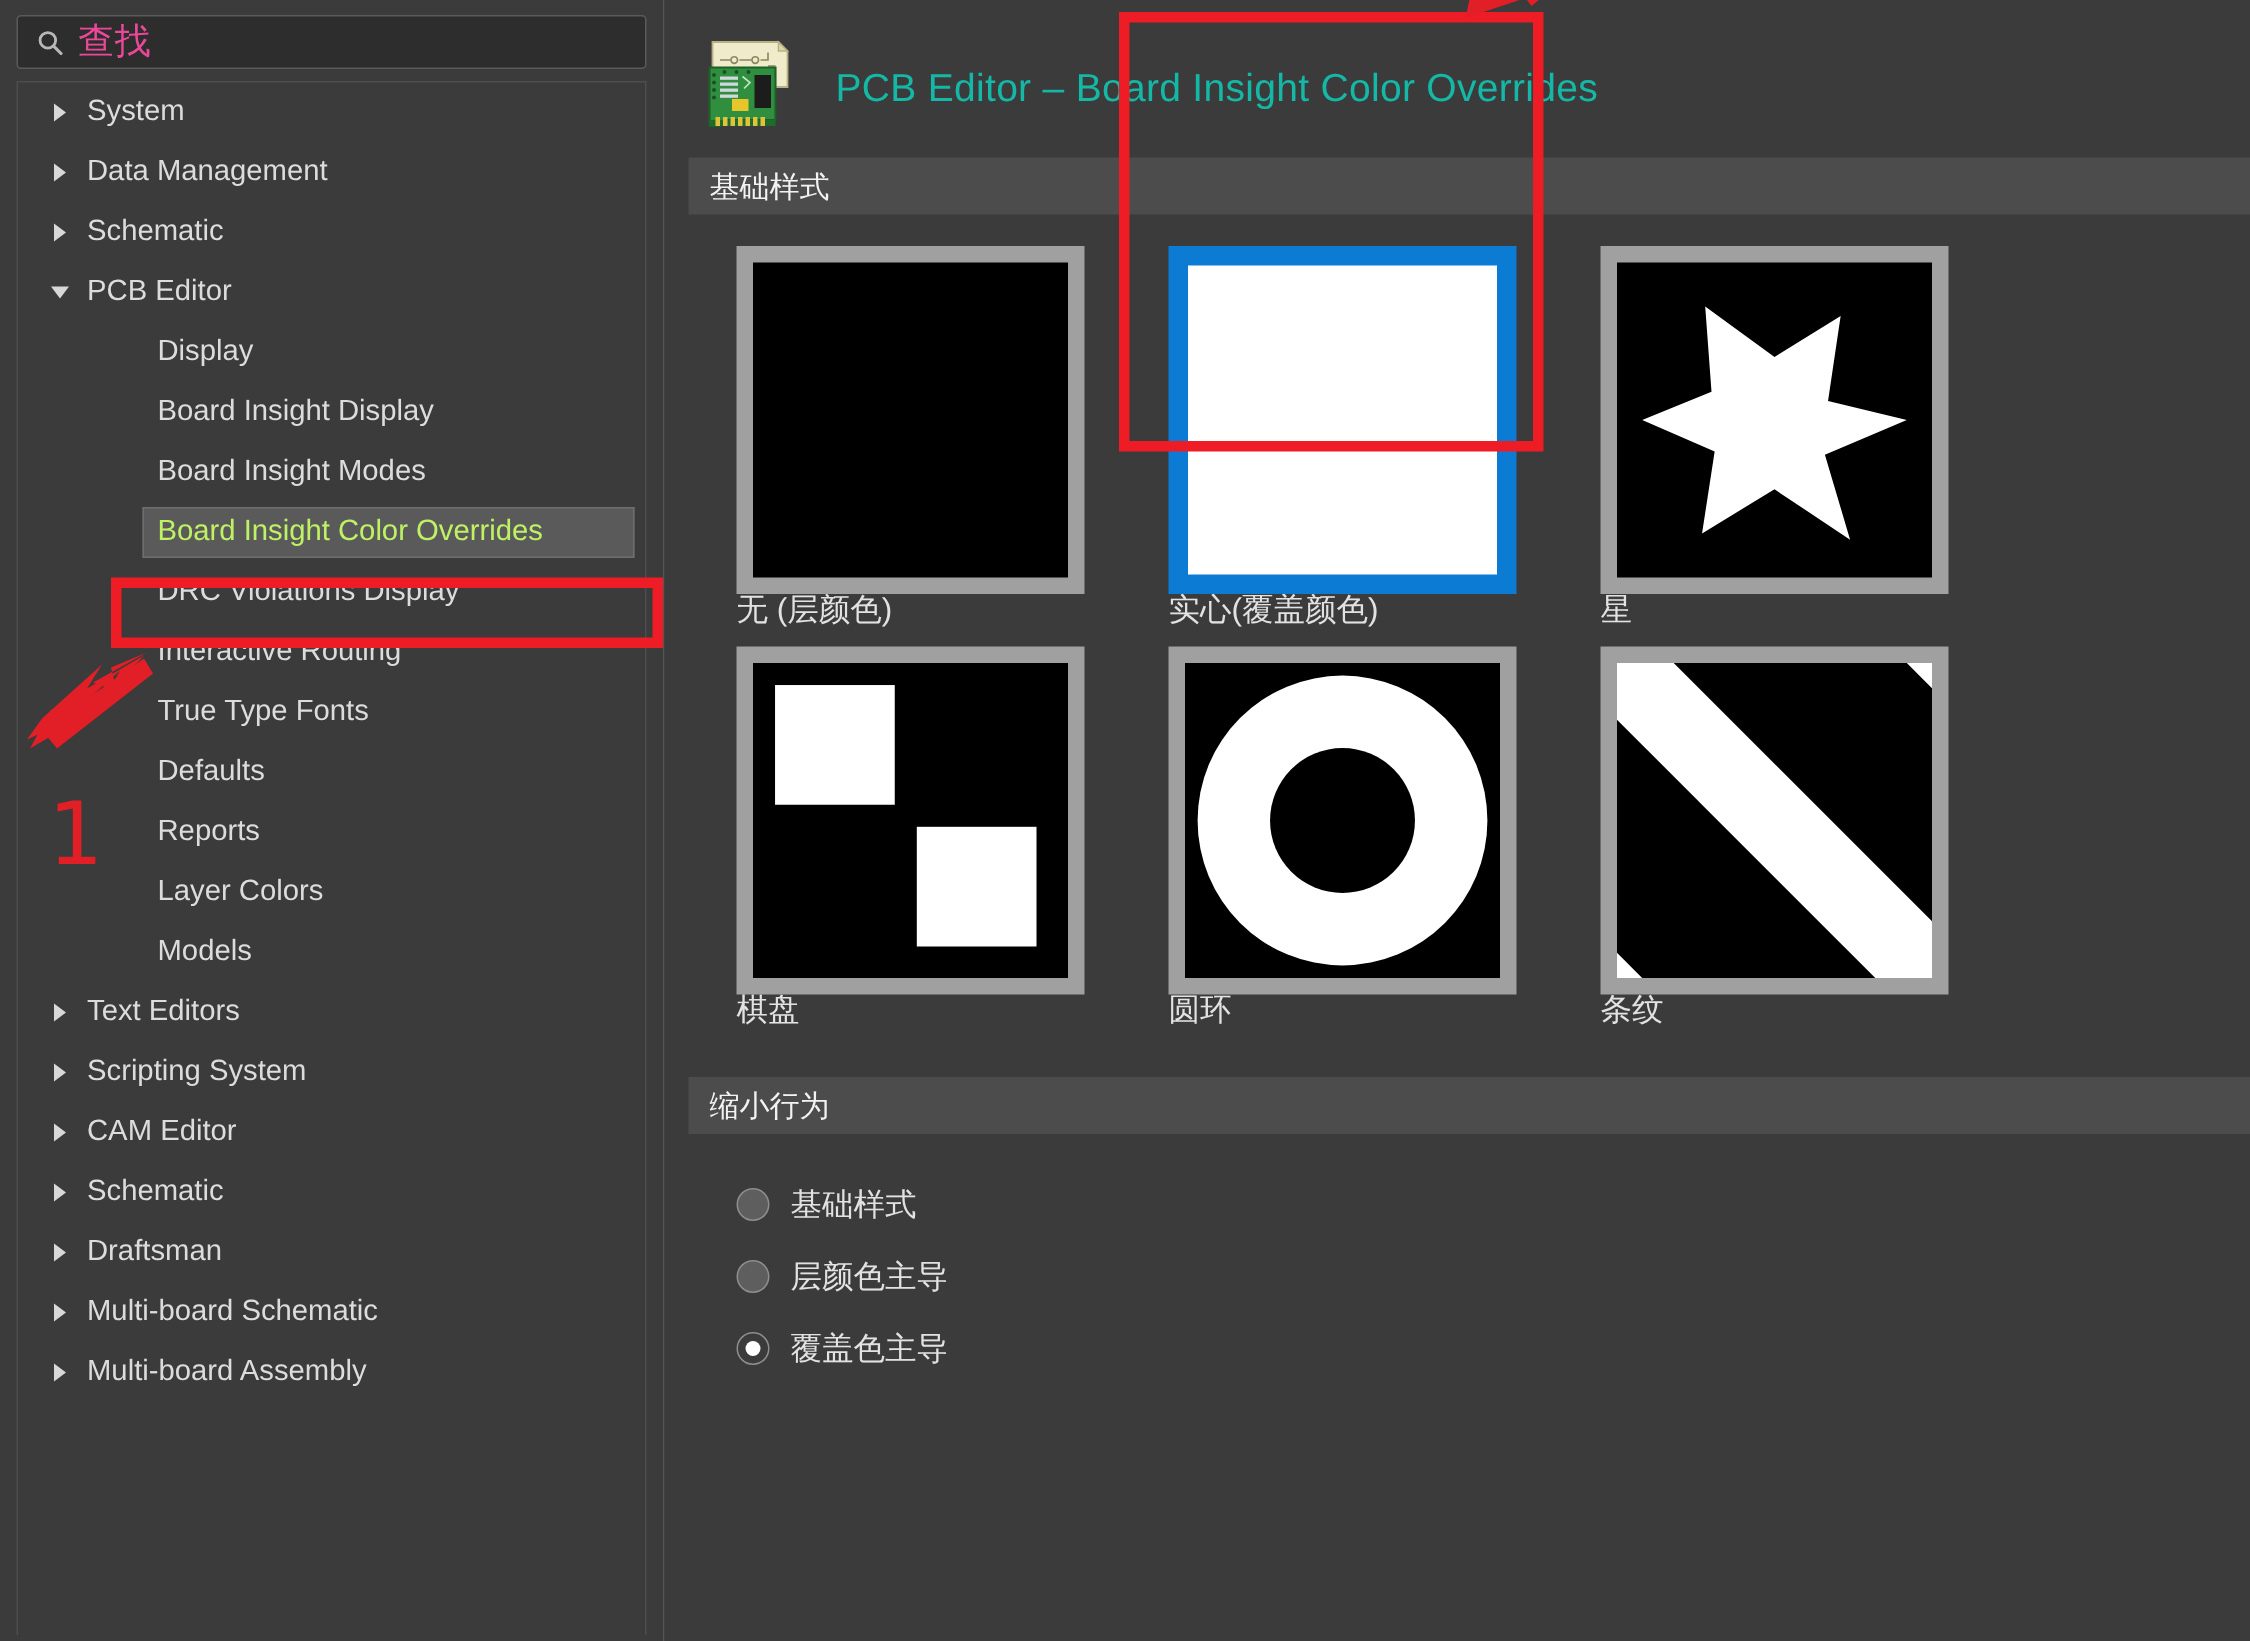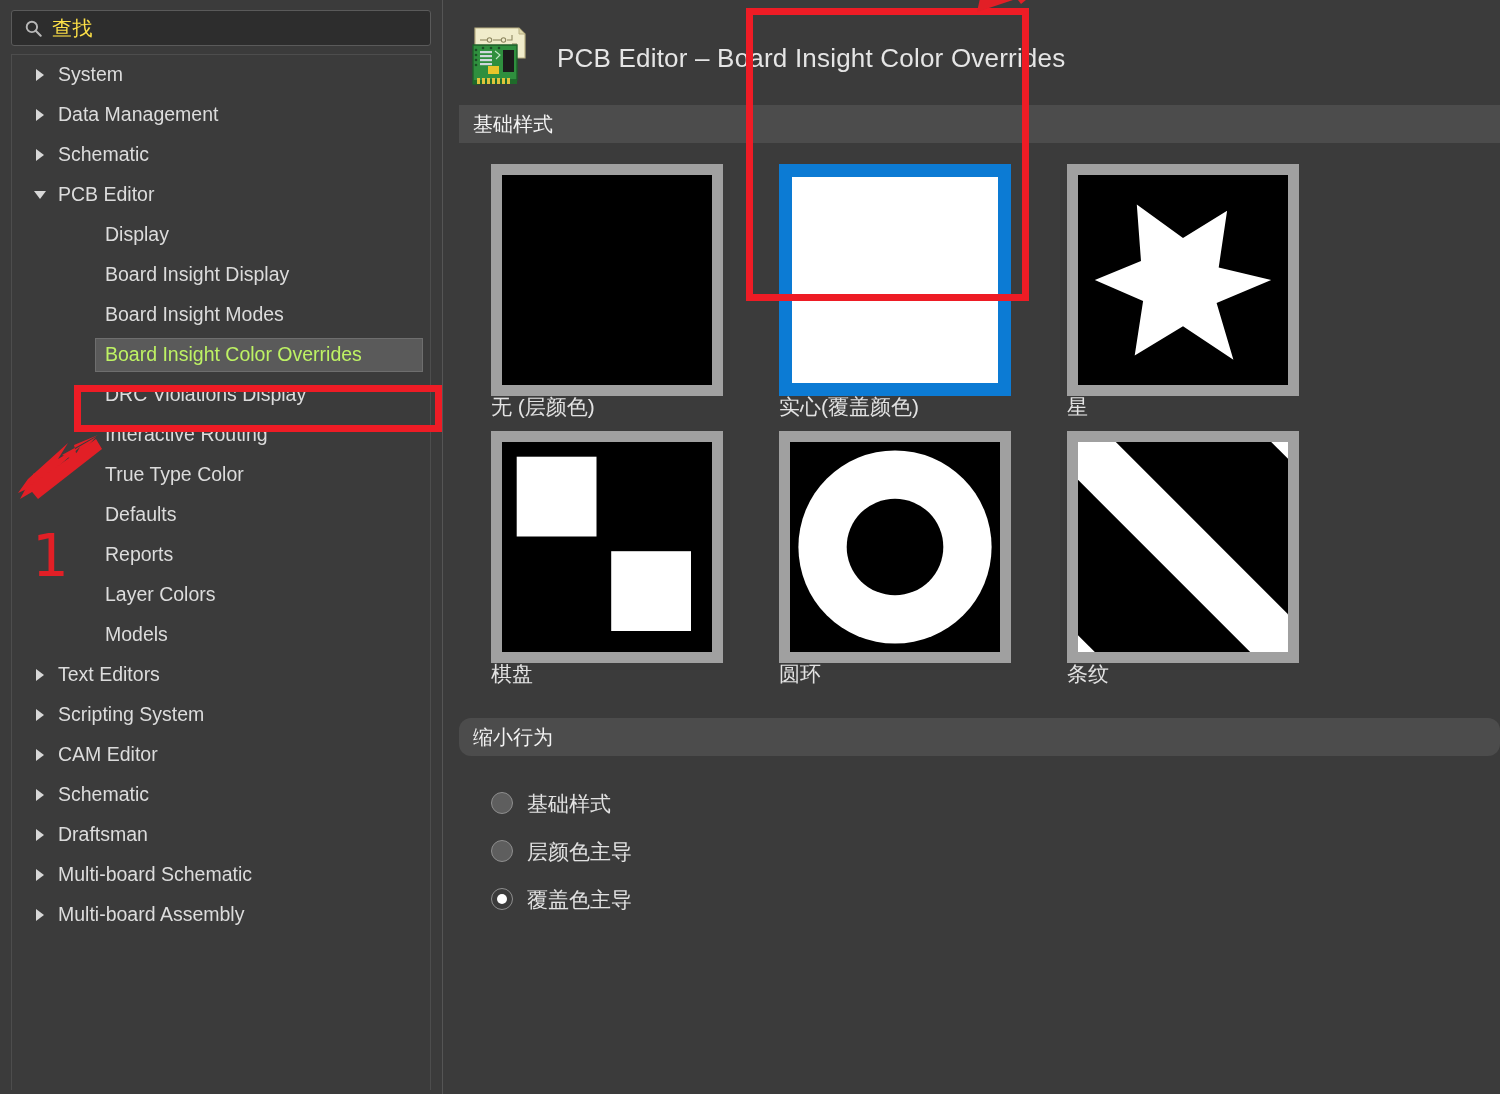--- a/index.html
+++ b/index.html
@@ -46,22 +46,22 @@
   }
   .search-icon {
     width: 17px;
     height: 17px;
     flex: 0 0 auto;
     margin-right: 10px;
     margin-left: 3px;
   }
   .search-icon svg { display: block; }
   .search-text {
-    font-size: 20px;
-    color: #fde047;
+    font-size: 24px;
+    color: #ec4899;
     line-height: 1;
     letter-spacing: 0.5px;
   }
 
   .tree-panel {
     margin-top: 8px;
     height: 1036px;
     background: #3b3b3b;
     border: 1px solid #4d4d4d;
     border-bottom: none;
@@ -131,21 +131,21 @@
   .page-head {
     display: flex;
     align-items: center;
     padding: 40px 0 0 24px;
     height: 76px;
     box-sizing: border-box;
   }
   .pcb-icon { width: 68px; height: 68px; flex: 0 0 auto; }
   .page-title {
     font-size: 26px;
-    color: #e5e5e5;
+    color: #14b8a6;
     margin-left: 22px;
     letter-spacing: 0.2px;
     white-space: nowrap;
   }
 
   .section-header {
     margin-top: 29px;
     margin-left: 16px;
     height: 38px;
     background: #4c4c4c;
@@ -299,21 +299,21 @@
           <div class="sel-fill"></div>
           <span class="label">Board Insight Color Overrides</span>
         </div>
         <div class="tree-item child">
           <span class="label">DRC Violations Display</span>
         </div>
         <div class="tree-item child">
           <span class="label">Interactive Routing</span>
         </div>
         <div class="tree-item child">
-          <span class="label">True Type Color</span>
+          <span class="label">True Type Fonts</span>
         </div>
         <div class="tree-item child">
           <span class="label">Defaults</span>
         </div>
         <div class="tree-item child">
           <span class="label">Reports</span>
         </div>
         <div class="tree-item child">
           <span class="label">Layer Colors</span>
         </div>
@@ -473,21 +473,21 @@
                 <polygon fill="#ffffff" points="0,0 18,0 100,82 100,100 82,100 0,18"></polygon>
                 <polygon fill="#ffffff" points="92,0 100,0 100,8"></polygon>
                 <polygon fill="#ffffff" points="0,92 8,100 0,100"></polygon>
               </svg>
             </div>
           </div>
           <div class="swatch-label">条纹</div>
         </div>
       </div>
 
-    <div class="section-header" style="margin-top:34px;border-radius:12px;">缩小行为</div>
+    <div class="section-header" style="margin-top:34px;">缩小行为</div>
 
     <div class="radio-list" id="radio-list">
         <div class="radio-row">
           <span class="radio-mark"></span>
           <span class="radio-label">基础样式</span>
         </div>
         <div class="radio-row">
           <span class="radio-mark"></span>
           <span class="radio-label">层颜色主导</span>
         </div>

